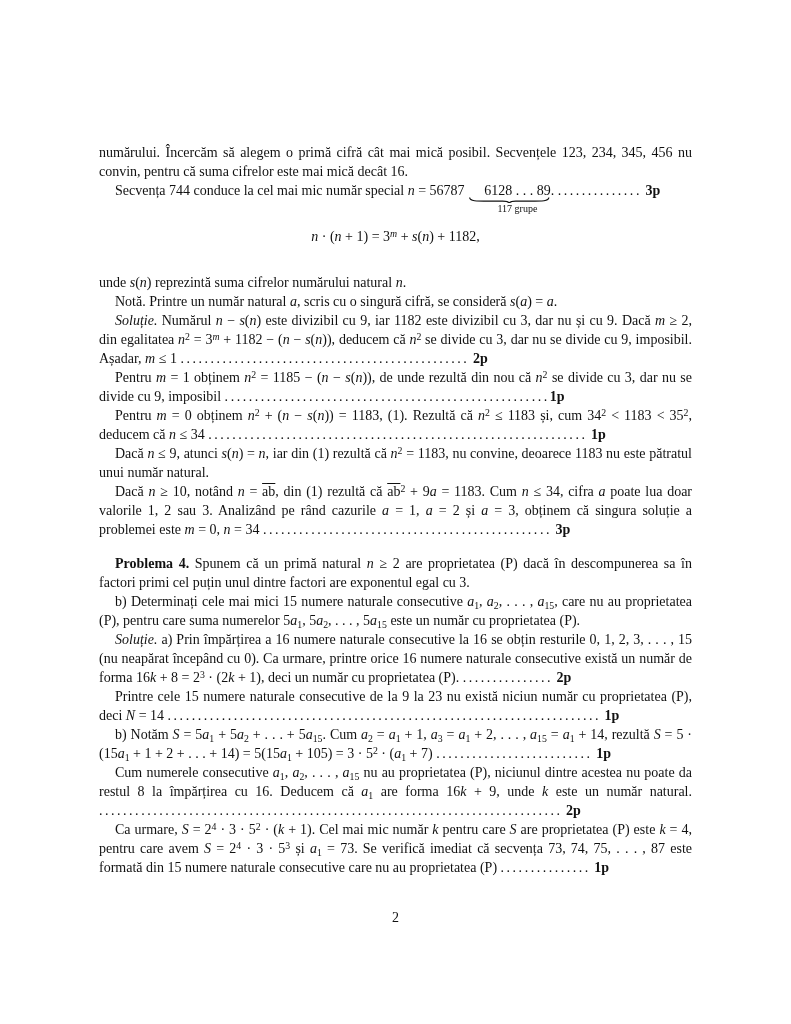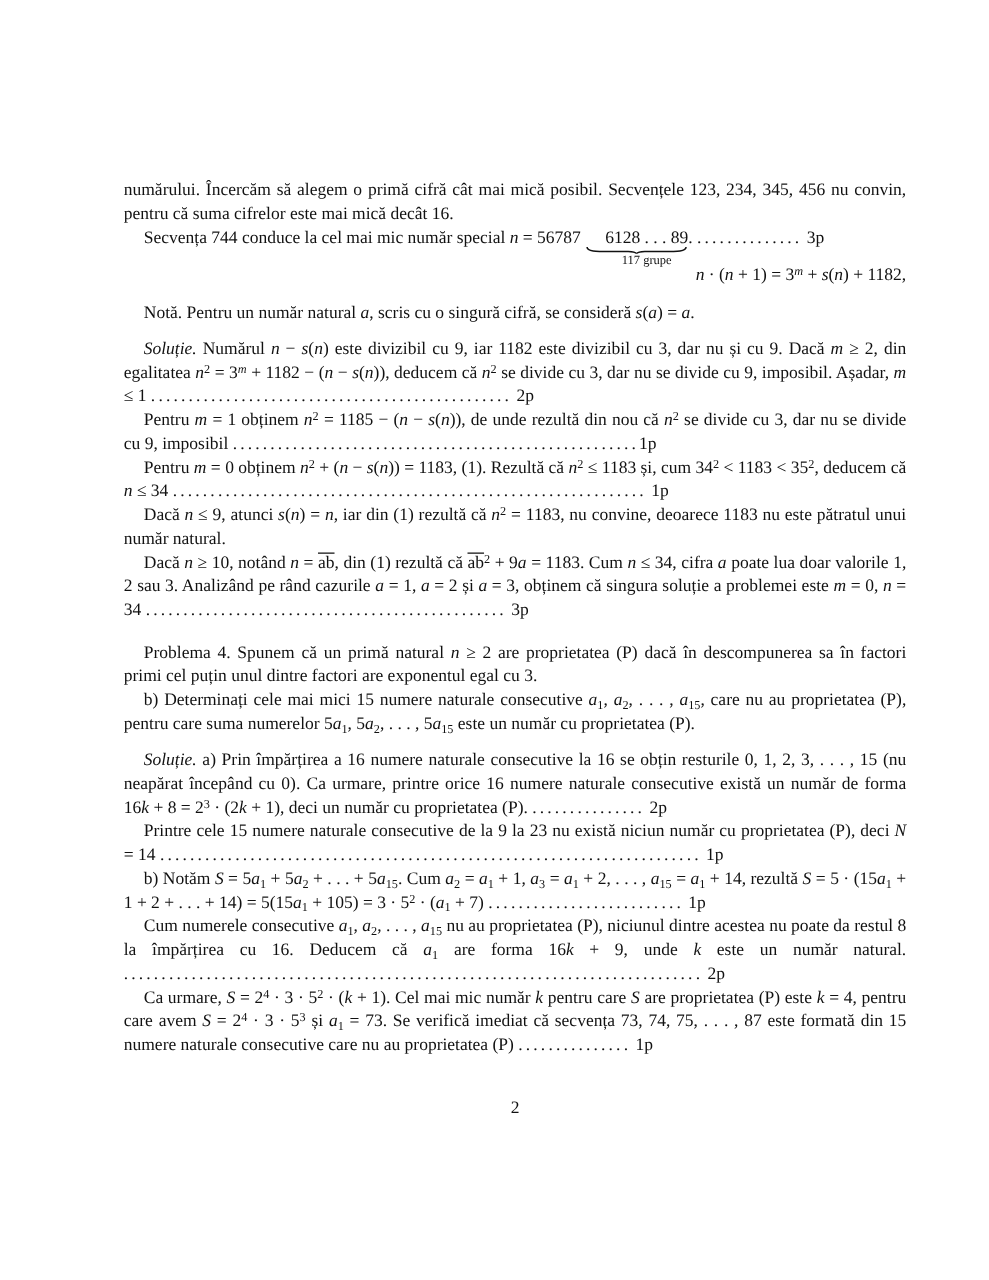--- a/index.html
+++ b/index.html
@@ -10,40 +10,40 @@
   body {
     width: 791px;
     height: 1024px;
     overflow: hidden;
     color: #111111;
   }
   .sheet {
     box-sizing: border-box;
     width: 791px;
     height: 1024px;
-    padding: 143px 66px 0 99px;
+    padding: 143px 99px 0 99px;
     font-family: "Liberation Serif", serif;
     font-size: 14px;
     line-height: 19px;
     background: #ffffff;
   }
   .para {
     margin: 0;
     text-align: justify;
   }
   .para.indent { text-indent: 16px; }
   .t-heading  { margin-top: 15px; }
-  .t-solution { margin-top: 10px; }
+  .t-solution { }
   .t-equation {
-    text-align: right;
+    text-align: center;
     text-indent: 0;
-    margin: 11px 0;
+    margin: 27px 0;
   }
   .r-i  { font-style: italic; }
-  .r-b  { font-weight: normal; }
+  .r-b  { font-weight: bold; }
   .r-sup {
     font-size: 0.7em;
     position: relative;
     top: -0.45em;
     line-height: 0;
   }
   .r-sub {
     font-size: 0.7em;
     position: relative;
     top: 0.28em;
@@ -87,21 +87,22 @@
 
 <div class="sheet">
   <div>
       <p class="para t-body"><span class="">numărului. Încercăm să alegem o primă cifră cât mai mică posibil. Secvențele 123, 234, 345, 456 nu convin, pentru că suma cifrelor este mai mică decât 16.</span></p>
       <p class="para t-body indent"><span class="">Secvența 744 conduce la cel mai mic număr special </span><span class="r-i">n</span><span class=""> = 56787 </span><span class="ubrace"><span class="ub-main">6128 . . . 89</span><span class="ub-brace">
             <svg viewBox="0 0 100 10" preserveAspectRatio="none">
               <path d="M2,1 C2,7 10,7 25,7 L42,7 C47,7 49,8 50,10 C51,8 53,7 58,7 L75,7 C90,7 98,7 98,1" fill="none" stroke="#111" stroke-width="1.2" vector-effect="non-scaling-stroke"></path>
             </svg>
           </span><span class="ub-label">117 grupe</span></span><span class="">. </span><span class="r-dots">..............</span><span class="r-b"> 3p</span></p>
       <p class="para t-equation"><span class="r-i">n</span><span class=""> · (</span><span class="r-i">n</span><span class=""> + 1) = 3</span><span class="r-sup r-i">m</span><span class=""> + </span><span class="r-i">s</span><span class="">(</span><span class="r-i">n</span><span class="">) + 1182,</span></p>
-      <p class="para t-body indent"><span class="">Notă. Pentru un număr natural </span><span class="r-i">a</span><span class="">, scris cu o singură cifră, se consideră </span><span class="r-i">s</span><span class="">(</span><span class="r-i">a</span><span class="">) = </span><span class="r-i">a</span><span class="">.</span></p>
+      <p class="para t-body"><span class="">unde </span><span class="r-i">s</span><span class="">(</span><span class="r-i">n</span><span class="">) reprezintă suma cifrelor numărului natural </span><span class="r-i">n</span><span class="">.</span></p>
+      <p class="para t-body indent"><span class="">Notă. Printre un număr natural </span><span class="r-i">a</span><span class="">, scris cu o singură cifră, se consideră </span><span class="r-i">s</span><span class="">(</span><span class="r-i">a</span><span class="">) = </span><span class="r-i">a</span><span class="">.</span></p>
       <p class="para t-solution indent"><span class="r-i">Soluție.</span><span class=""> Numărul </span><span class="r-i">n</span><span class=""> − </span><span class="r-i">s</span><span class="">(</span><span class="r-i">n</span><span class="">) este divizibil cu 9, iar 1182 este divizibil cu 3, dar nu și cu 9. Dacă </span><span class="r-i">m</span><span class=""> ≥ 2, din egalitatea </span><span class="r-i">n</span><span class="r-sup">2</span><span class=""> = 3</span><span class="r-sup r-i">m</span><span class=""> + 1182 − (</span><span class="r-i">n</span><span class=""> − </span><span class="r-i">s</span><span class="">(</span><span class="r-i">n</span><span class="">)), deducem că </span><span class="r-i">n</span><span class="r-sup">2</span><span class=""> se divide cu 3, dar nu se divide cu 9, imposibil. Așadar, </span><span class="r-i">m</span><span class=""> ≤ 1 </span><span class="r-dots">................................................</span><span class="r-b"> 2p</span></p>
       <p class="para t-body indent"><span class="">Pentru </span><span class="r-i">m</span><span class=""> = 1 obținem </span><span class="r-i">n</span><span class="r-sup">2</span><span class=""> = 1185 − (</span><span class="r-i">n</span><span class=""> − </span><span class="r-i">s</span><span class="">(</span><span class="r-i">n</span><span class="">)), de unde rezultă din nou că </span><span class="r-i">n</span><span class="r-sup">2</span><span class=""> se divide cu 3, dar nu se divide cu 9, imposibil </span><span class="r-dots">......................................................</span><span class="r-b">1p</span></p>
       <p class="para t-body indent"><span class="">Pentru </span><span class="r-i">m</span><span class=""> = 0 obținem </span><span class="r-i">n</span><span class="r-sup">2</span><span class=""> + (</span><span class="r-i">n</span><span class=""> − </span><span class="r-i">s</span><span class="">(</span><span class="r-i">n</span><span class="">)) = 1183, (1). Rezultă că </span><span class="r-i">n</span><span class="r-sup">2</span><span class=""> ≤ 1183 și, cum 34</span><span class="r-sup">2</span><span class=""> &lt; 1183 &lt; 35</span><span class="r-sup">2</span><span class="">, deducem că </span><span class="r-i">n</span><span class=""> ≤ 34 </span><span class="r-dots">...............................................................</span><span class="r-b"> 1p</span></p>
       <p class="para t-body indent"><span class="">Dacă </span><span class="r-i">n</span><span class=""> ≤ 9, atunci </span><span class="r-i">s</span><span class="">(</span><span class="r-i">n</span><span class="">) = </span><span class="r-i">n</span><span class="">, iar din (1) rezultă că </span><span class="r-i">n</span><span class="r-sup">2</span><span class=""> = 1183, nu convine, deoarece 1183 nu este pătratul unui număr natural.</span></p>
       <p class="para t-body indent"><span class="">Dacă </span><span class="r-i">n</span><span class=""> ≥ 10, notând </span><span class="r-i">n</span><span class=""> = </span><span class="r-ov">ab</span><span class="">, din (1) rezultă că </span><span class="r-ov">ab</span><span class="r-sup">2</span><span class=""> + 9</span><span class="r-i">a</span><span class=""> = 1183. Cum </span><span class="r-i">n</span><span class=""> ≤ 34, cifra </span><span class="r-i">a</span><span class=""> poate lua doar valorile 1, 2 sau 3. Analizând pe rând cazurile </span><span class="r-i">a</span><span class=""> = 1, </span><span class="r-i">a</span><span class=""> = 2 și </span><span class="r-i">a</span><span class=""> = 3, obținem că singura soluție a problemei este </span><span class="r-i">m</span><span class=""> = 0, </span><span class="r-i">n</span><span class=""> = 34 </span><span class="r-dots">................................................</span><span class="r-b"> 3p</span></p>
       <p class="para t-heading indent"><span class="r-b">Problema 4.</span><span class=""> Spunem că un primă natural </span><span class="r-i">n</span><span class=""> ≥ 2 are proprietatea (P) dacă în descompunerea sa în factori primi cel puțin unul dintre factori are exponentul egal cu 3.</span></p>
       <p class="para t-body indent"><span class="">b) Determinați cele mai mici 15 numere naturale consecutive </span><span class="r-i">a</span><span class="r-sub">1</span><span class="">, </span><span class="r-i">a</span><span class="r-sub">2</span><span class="">, . . . , </span><span class="r-i">a</span><span class="r-sub">15</span><span class="">, care nu au proprietatea (P), pentru care suma numerelor 5</span><span class="r-i">a</span><span class="r-sub">1</span><span class="">, 5</span><span class="r-i">a</span><span class="r-sub">2</span><span class="">, . . . , 5</span><span class="r-i">a</span><span class="r-sub">15</span><span class=""> este un număr cu proprietatea (P).</span></p>
       <p class="para t-solution indent"><span class="r-i">Soluție.</span><span class=""> a) Prin împărțirea a 16 numere naturale consecutive la 16 se obțin resturile 0, 1, 2, 3, . . . , 15 (nu neapărat începând cu 0). Ca urmare, printre orice 16 numere naturale consecutive există un număr de forma 16</span><span class="r-i">k</span><span class=""> + 8 = 2</span><span class="r-sup">3</span><span class=""> · (2</span><span class="r-i">k</span><span class=""> + 1), deci un număr cu proprietatea (P). </span><span class="r-dots">...............</span><span class="r-b"> 2p</span></p>
       <p class="para t-body indent"><span class="">Printre cele 15 numere naturale consecutive de la 9 la 23 nu există niciun număr cu proprietatea (P), deci </span><span class="r-i">N</span><span class=""> = 14 </span><span class="r-dots">........................................................................</span><span class="r-b"> 1p</span></p>
       <p class="para t-body indent"><span class="">b) Notăm </span><span class="r-i">S</span><span class=""> = 5</span><span class="r-i">a</span><span class="r-sub">1</span><span class=""> + 5</span><span class="r-i">a</span><span class="r-sub">2</span><span class=""> + . . . + 5</span><span class="r-i">a</span><span class="r-sub">15</span><span class="">. Cum </span><span class="r-i">a</span><span class="r-sub">2</span><span class=""> = </span><span class="r-i">a</span><span class="r-sub">1</span><span class=""> + 1, </span><span class="r-i">a</span><span class="r-sub">3</span><span class=""> = </span><span class="r-i">a</span><span class="r-sub">1</span><span class=""> + 2, . . . , </span><span class="r-i">a</span><span class="r-sub">15</span><span class=""> = </span><span class="r-i">a</span><span class="r-sub">1</span><span class=""> + 14, rezultă </span><span class="r-i">S</span><span class=""> = 5 · (15</span><span class="r-i">a</span><span class="r-sub">1</span><span class=""> + 1 + 2 + . . . + 14) = 5(15</span><span class="r-i">a</span><span class="r-sub">1</span><span class=""> + 105) = 3 · 5</span><span class="r-sup">2</span><span class=""> · (</span><span class="r-i">a</span><span class="r-sub">1</span><span class=""> + 7) </span><span class="r-dots">..........................</span><span class="r-b"> 1p</span></p>

